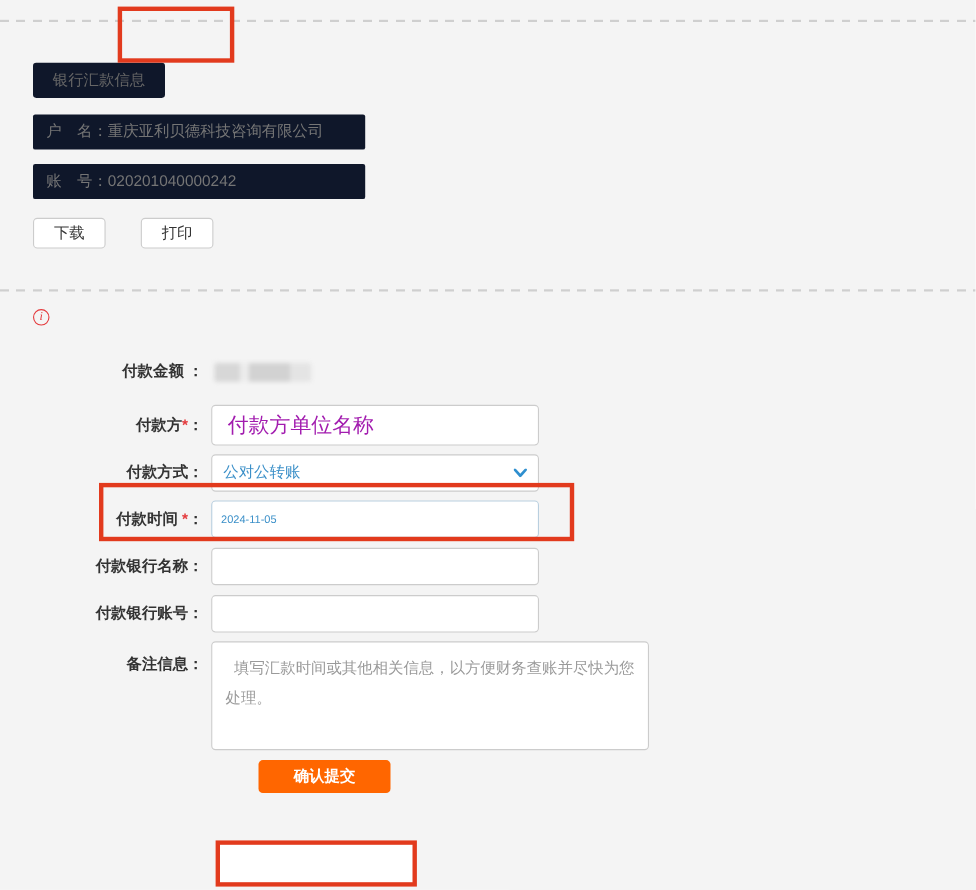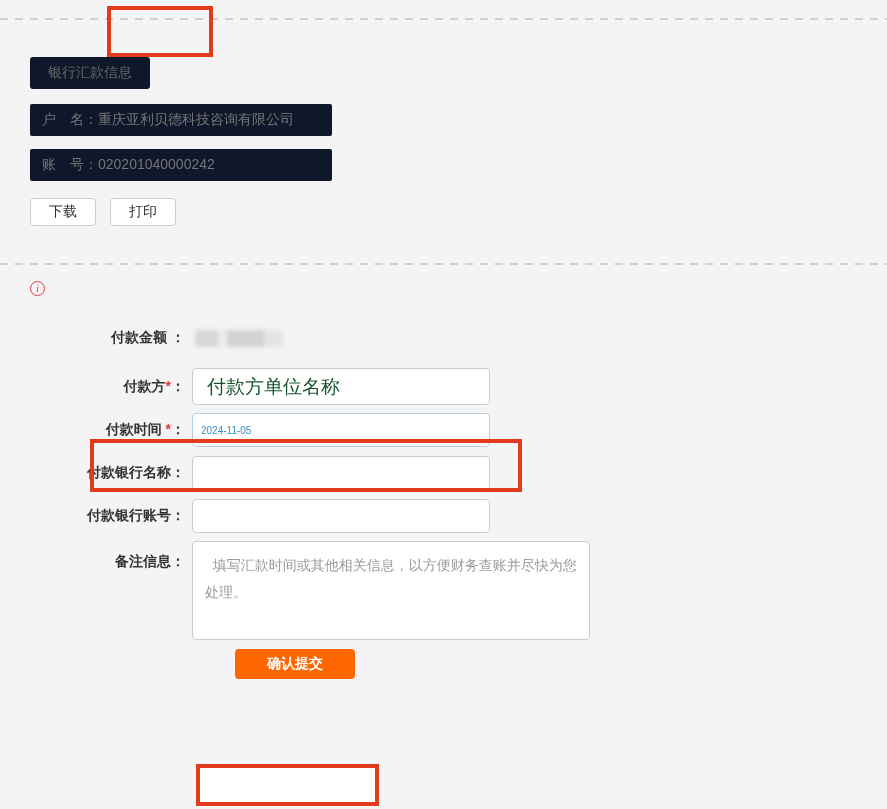--- a/index.html
+++ b/index.html
@@ -16,42 +16,42 @@
   .dashed { height:2px; width:100%;
     background-image:repeating-linear-gradient(90deg,#cfcfcf 0 8px,transparent 8px 15px); }
   .dashed1 { margin-top:18px; }
   .dashed2 { margin-top:37px; }
 
   
   .bank-section { padding:37px 30px 0 30px; }
   .bank-label-box { display:inline-block; background:#0f172a; color:#666; font-size:14px; padding:7px 18px; border-radius:3px; }
   .bank-row { width:302px; background:#0f172a; color:#757575; font-size:14px; padding:7px 12px; border-radius:2px; margin-top:13px; }
   .bank-row.first { margin-top:15px; }
-  .bank-buttons { margin-top:17px; display:flex; gap:14px; }
+  .bank-buttons { margin-top:17px; display:flex; gap:32px; }
   .btn-plain { background:#fff; border:1px solid #ccc; border-radius:4px; color:#333; font-size:14px; padding:4px 18px; cursor:pointer; font-family:inherit; }
 
   
   .notice { margin:16px 0 0 30px; display:flex; align-items:center; gap:7px; }
   .info-icon { width:15px; height:15px; border:1px solid #e4393c; border-radius:50%; color:#e4393c;
     font-size:11px; line-height:13px; text-align:center; font-family:"Liberation Serif","DejaVu Serif",serif; font-style:italic; flex:0 0 auto; }
   .notice-text { font-size:14px; color:#555; font-weight:bold; }
 
   
   .form { margin-top:32px; }
   .frow { display:flex; align-items:center; margin-bottom:8px; }
   .flabel { width:185px; text-align:right; font-size:14px; font-weight:bold; color:#333; flex:0 0 auto; }
   .req { color:#e4393c; }
   .fctrl { margin-left:7px; }
   .finput { width:298px; height:34px; border:1px solid #ccc; border-radius:4px; background:#fff; padding:0 8px; font-size:10px; font-family:inherit; color:#333; outline:none; }
   .row-amount { height:20px; margin-bottom:20px; }
   .mosaic { width:88px; height:17px; border-radius:2px; margin-left:10px;
     background:linear-gradient(90deg,#d7d7d7 0 26%,#ececec 26% 36%,#d2d2d2 36% 78%,#e4e4e4 78% 100%);
     filter:blur(2px); }
   .row-payer { margin-bottom:8px; }
-  .payer-input { height:37px; font-size:19px; color:#14532d; padding:0 14px; }
+  .payer-input { height:37px; font-size:19px; color:#a21caf; padding:0 14px; }
   .select-box { width:298px; height:34px; border:1px solid #ccc; border-radius:4px; background:#fff; display:flex; align-items:center; justify-content:space-between; padding:0 10px; cursor:pointer; }
   .select-text { font-size:14px; color:#3a8fc8; }
   .chevron { width:12px; height:8px; flex:0 0 auto; }
   .date-input { color:#3a8fc8; border-color:#b9cfdf; }
   .row-date { margin-bottom:9px; }
   .row-bankname { margin-bottom:9px; }
   .row-remark { align-items:flex-start; }
   .row-remark .flabel { padding-top:12px; }
   .ftextarea { width:398px; height:99px; border:1px solid #ccc; border-radius:4px; background:#fff; padding:10px 12px; font-size:14px; line-height:1.95; font-family:inherit; color:#333; resize:none; outline:none; }
   .ftextarea::placeholder { color:#9a9a9a; }
@@ -98,20 +98,29 @@
     <div class="frow row-amount">
       <div class="flabel"><span>付款金额 </span><span>：</span></div>
       <div class="mosaic"></div>
     </div>
 
     <div class="frow row-payer">
       <div class="flabel"><span>付款方</span><span class="req">*</span><span>：</span></div>
       <input class="finput payer-input fctrl" type="text" value="付款方单位名称" style="">
     </div>
 
+    <div class="frow">
+      <div class="flabel"><span>付款方式</span><span>：</span></div>
+      <div class="select-box fctrl">
+        <span class="select-text">公对公转账</span>
+        <svg class="chevron" viewBox="0 0 12 8">
+            <polyline points="1,1 6,6.5 11,1" fill="none" stroke="#2f8fcf" stroke-width="2.4" stroke-linecap="round" stroke-linejoin="round"></polyline>
+          </svg>
+      </div>
+    </div>
 
     <div class="frow row-date">
       <div class="flabel"><span>付款时间 </span><span class="req">*</span><span>：</span></div>
       <input class="finput date-input fctrl" type="text" value="2024-11-05" style="">
     </div>
 
     <div class="frow row-bankname">
       <div class="flabel"><span>付款银行名称</span><span>：</span></div>
       <input class="finput fctrl" type="text" value="" style="">
     </div>

